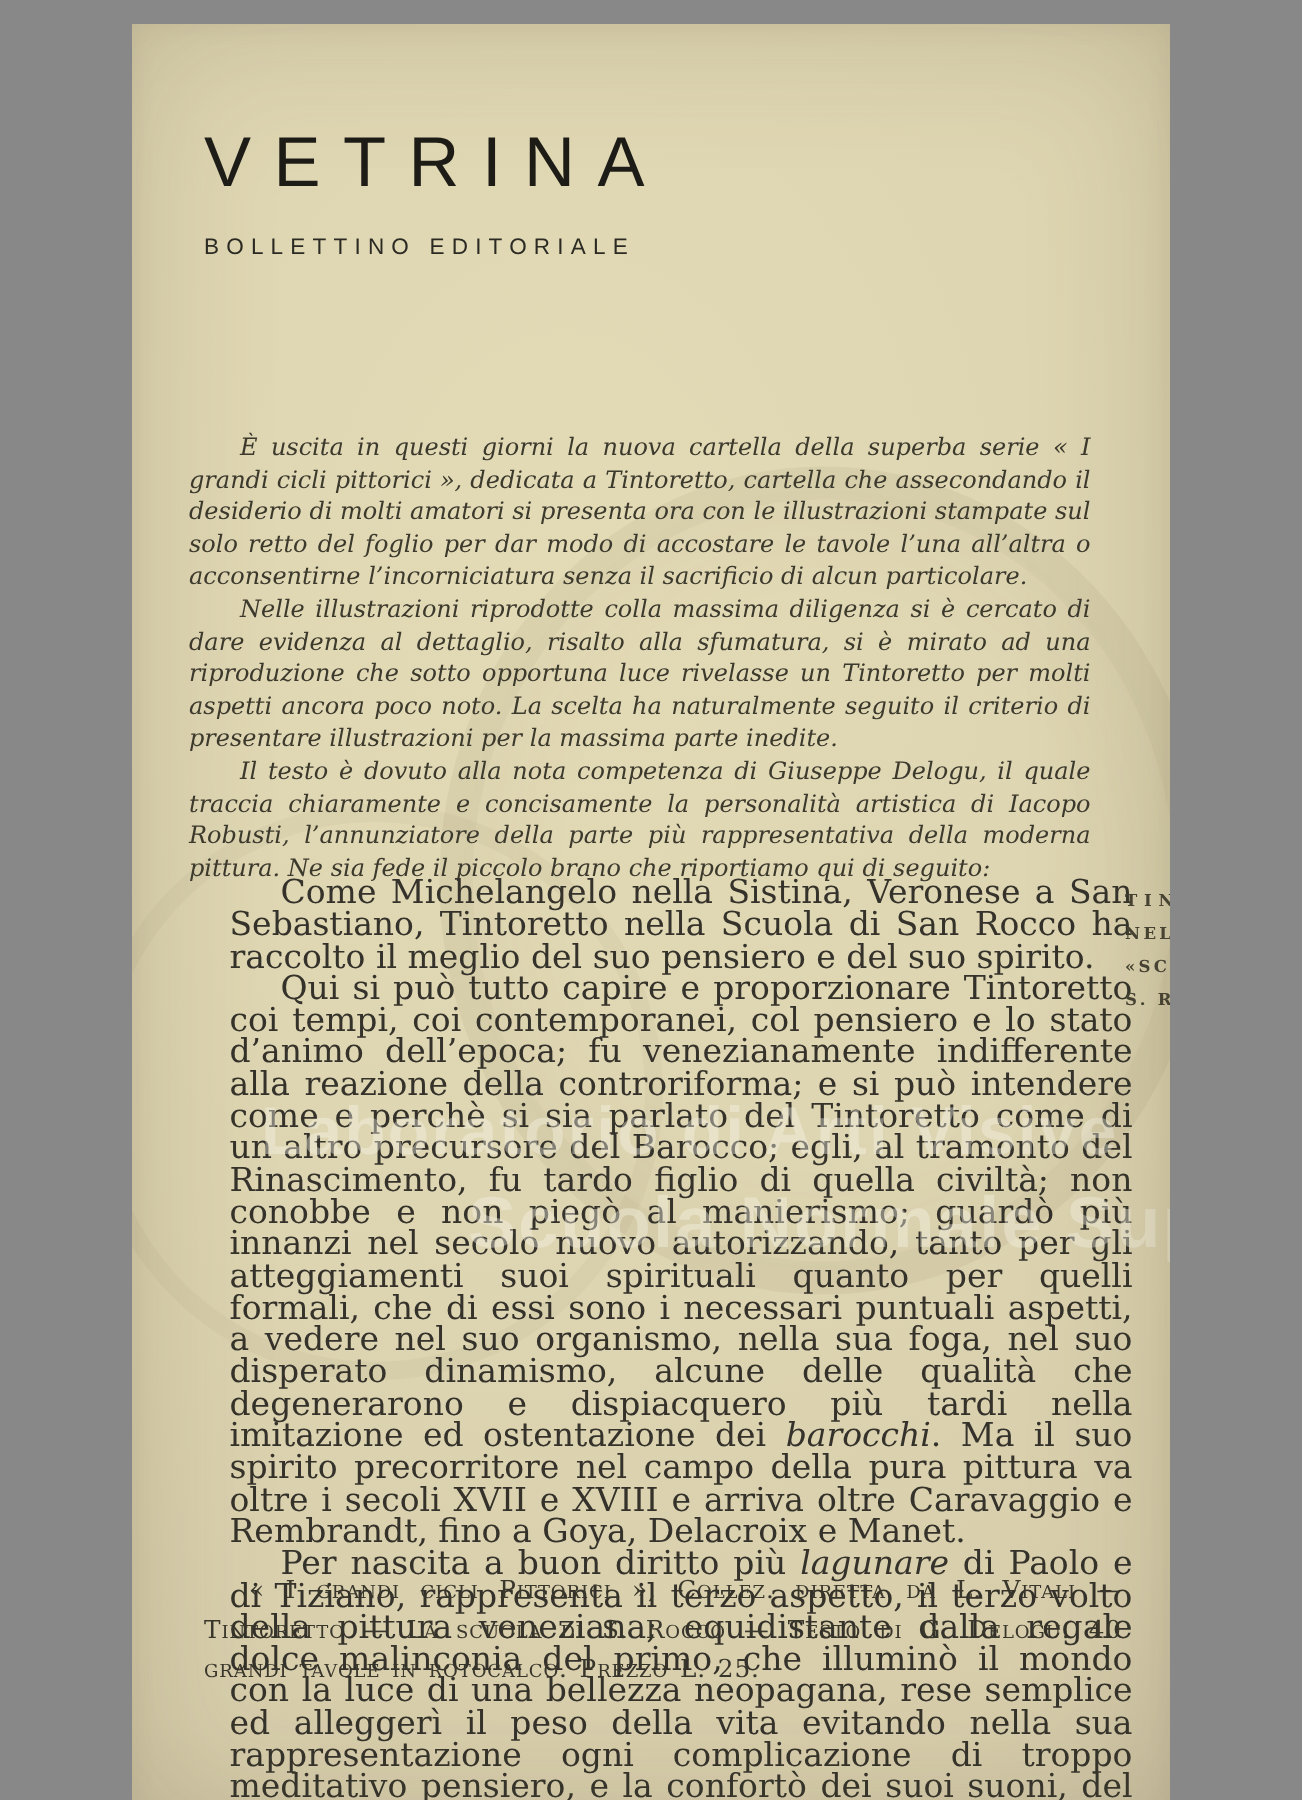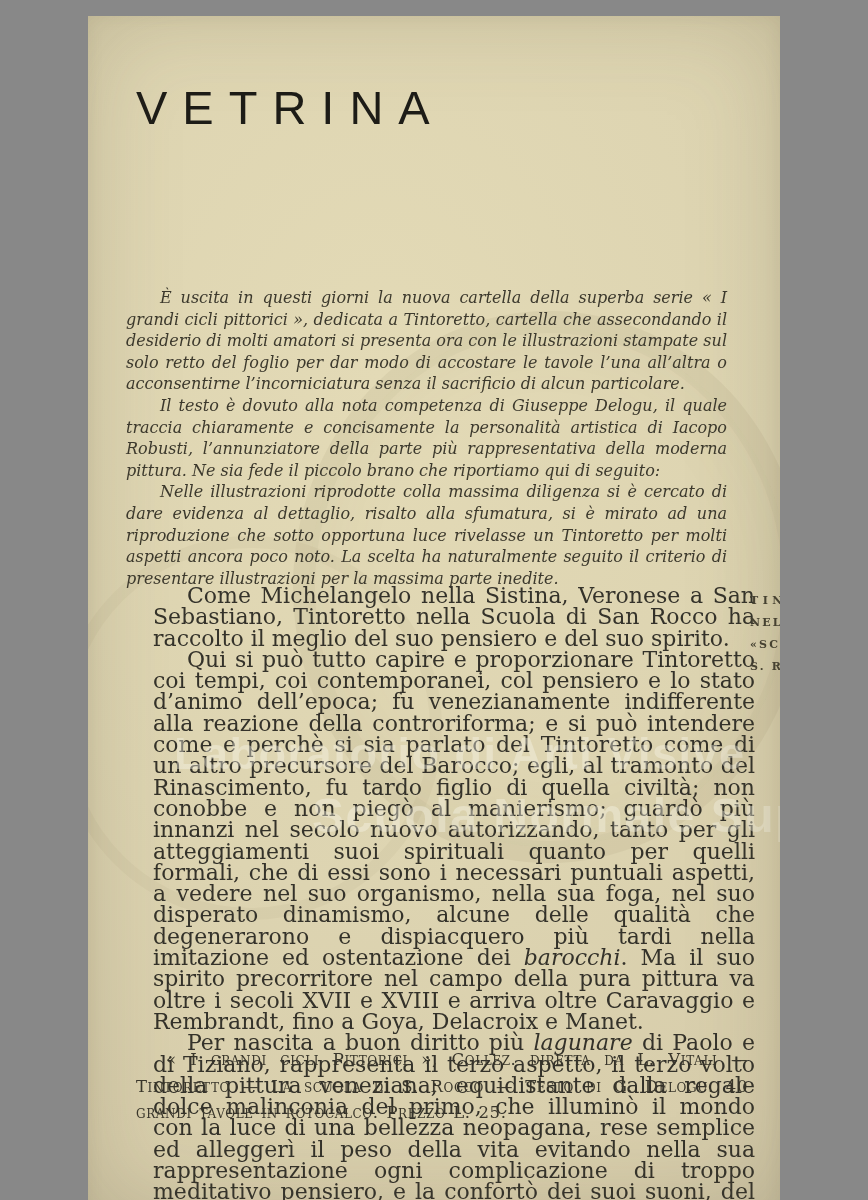--- a/index.html
+++ b/index.html
@@ -102,26 +102,27 @@
 </head>
 <body>
 
 <div class="page">
 
   <div class="stamp stamp-1"></div>
   <div class="stamp stamp-2"></div>
 
   <header class="masthead">
     <h1>VETRINA</h1>
+    <div class="sub sub1">BOLLETTINO EDITORIALE</div>
   </header>
 
   <section class="intro">
       <p class="para"><span>È uscita in questi giorni la nuova cartella della superba serie « I grandi cicli pittorici », dedicata a Tintoretto, cartella che assecondando il desiderio di molti amatori si presenta ora con le illustrazioni stampate sul solo retto del foglio per dar modo di accostare le tavole l’una all’altra o acconsentirne l’incorniciatura senza il sacrificio di alcun particolare.</span></p>
+      <p class="para"><span>Nelle illustrazioni riprodotte colla massima diligenza si è cercato di dare evidenza al dettaglio, risalto alla sfumatura, si è mirato ad una riproduzione che sotto opportuna luce rivelasse un Tintoretto per molti aspetti ancora poco noto. La scelta ha naturalmente seguito il criterio di presentare illustrazioni per la massima parte inedite.</span></p>
       <p class="para"><span>Il testo è dovuto alla nota competenza di Giuseppe Delogu, il quale traccia chiaramente e concisamente la personalità artistica di Iacopo Robusti, l’annunziatore della parte più rappresentativa della moderna pittura. Ne sia fede il piccolo brano che riportiamo qui di seguito:</span></p>
-      <p class="para"><span>Nelle illustrazioni riprodotte colla massima diligenza si è cercato di dare evidenza al dettaglio, risalto alla sfumatura, si è mirato ad una riproduzione che sotto opportuna luce rivelasse un Tintoretto per molti aspetti ancora poco noto. La scelta ha naturalmente seguito il criterio di presentare illustrazioni per la massima parte inedite.</span></p>
     </section>
 
   <section class="body-text">
       <p class="para"><span>Come Michelangelo nella Sistina, Veronese a San Sebastiano, Tintoretto nella Scuola di San Rocco ha raccolto il meglio del suo pensiero e del suo spirito.</span></p>
       <p class="para"><span>Qui si può tutto capire e proporzionare Tintoretto coi tempi, coi contemporanei, col pensiero e lo stato d’animo dell’epoca; fu venezianamente indifferente alla reazione della controriforma; e si può intendere come e perchè si sia parlato del Tintoretto come di un altro precursore del Barocco; egli, al tramonto del Rinascimento, fu tardo figlio di quella civiltà; non conobbe e non piegò al manierismo; guardò più innanzi nel secolo nuovo autorizzando, tanto per gli atteggiamenti suoi spirituali quanto per quelli formali, che di essi sono i necessari puntuali aspetti, a vedere nel suo organismo, nella sua foga, nel suo disperato dinamismo, alcune delle qualità che degenerarono e dispiacquero più tardi nella imitazione ed ostentazione dei </span><span class="ital">barocchi</span><span>. Ma il suo spirito precorritore nel campo della pura pittura va oltre i secoli XVII e XVIII e arriva oltre Caravaggio e Rembrandt, fino a Goya, Delacroix e Manet.</span></p>
       <p class="para"><span>Per nascita a buon diritto più </span><span class="ital">lagunare</span><span> di Paolo e di Tiziano, rappresenta il terzo aspetto, il terzo volto della pittura veneziana; equidistante dalla regale dolce malinconia del primo, che illuminò il mondo con la luce di una bellezza neopagana, rese semplice ed alleggerì il peso della vita evitando nella sua rappresentazione ogni complicazione di troppo meditativo pensiero, e la confortò dei suoi suoni, del suo luminoso colore al punto da farsi interpretare come un indulgente neoepicureo; equidistante dalla calma solenne ed olimpica che in qualche momento Tiziano parve avere ereditato da Giorgione e aver tenuto dalla contemplazione del suo Cadore.</span></p>
     </section>
 
   <aside class="sidenote">
     <div class="sn-line sn-1">TINTORETTO</div>

